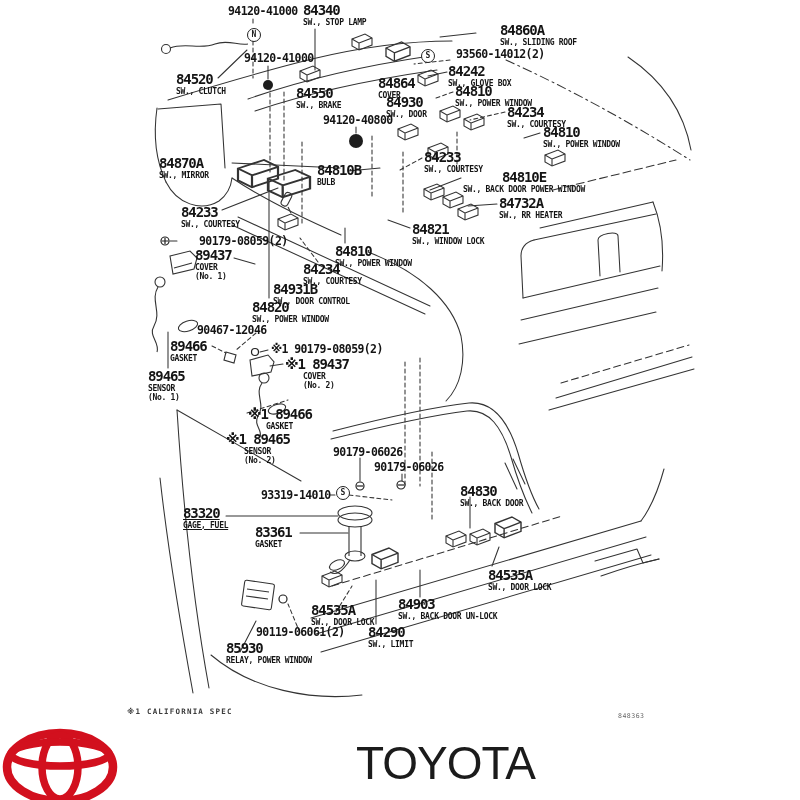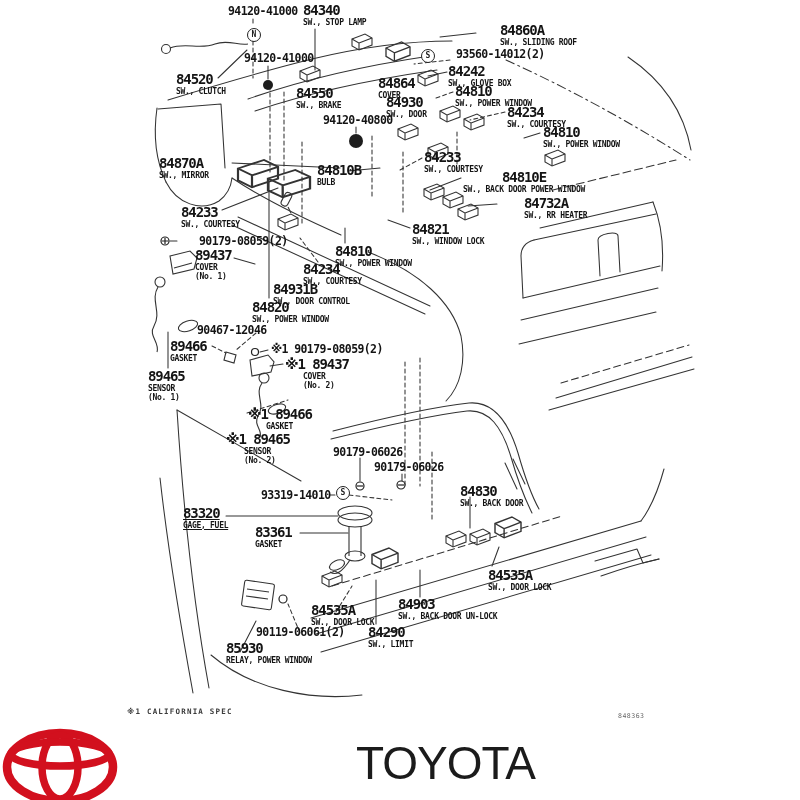--- a/index.html
+++ b/index.html
@@ -268,21 +268,21 @@
         <div class="desc">SW., MIRROR</div>
       </div>
       <div class="label" style="left: 317px; top: 163px;">
         <div class="num">84810B</div>
         <div class="desc">BULB</div>
       </div>
       <div class="label" style="left: 463px; top: 170px; text-align: center;">
         <div class="num">84810E</div>
         <div class="desc">SW., BACK DOOR POWER WINDOW</div>
       </div>
-      <div class="label" style="left: 499px; top: 196px; margin-left: 25px;">
+      <div class="label" style="left: 499px; top: 196px;">
         <div class="num">84732A</div>
         <div class="desc">SW., RR HEATER</div>
       </div>
       <div class="label" style="left: 181px; top: 205px;">
         <div class="num">84233</div>
         <div class="desc">SW., COURTESY</div>
       </div>
       <div class="label" style="left: 412px; top: 222px;">
         <div class="num">84821</div>
         <div class="desc">SW., WINDOW LOCK</div>

